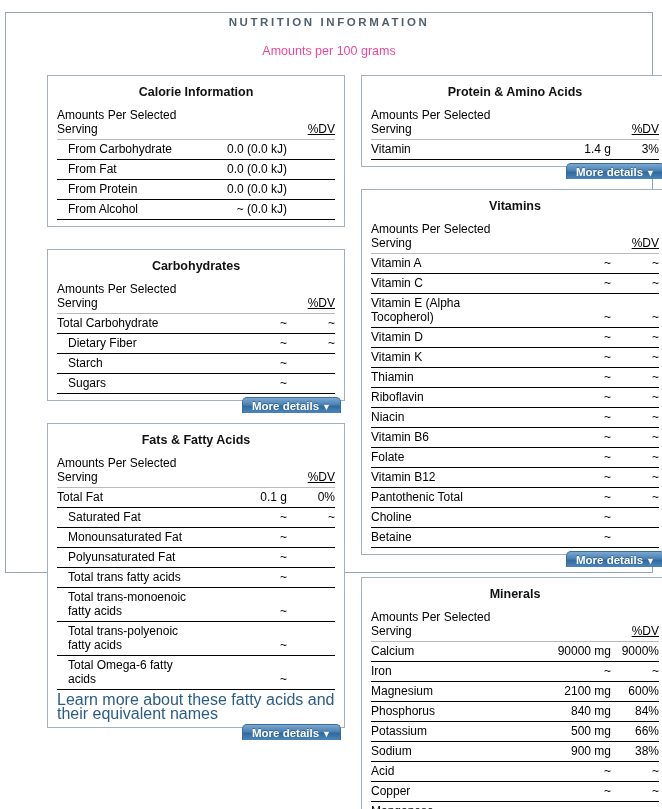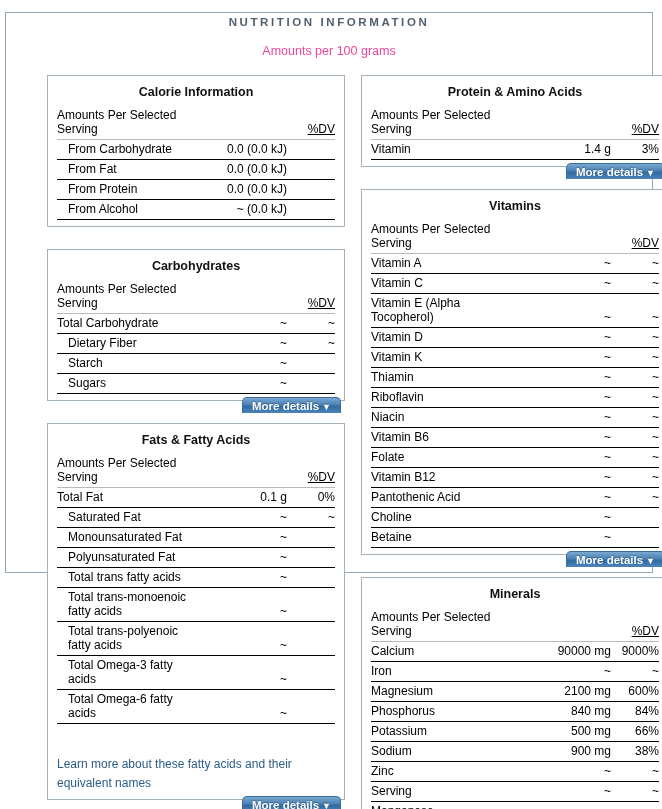--- a/index.html
+++ b/index.html
@@ -134,27 +134,26 @@
     white-space: nowrap;
     text-shadow: 0 -1px 0 rgba(0,0,0,.28);
     cursor: pointer;
     user-select: none;
   }
   .more-btn .caret { font-size: 9px; margin-left: 3px; }
 
   
   .fat-link {
     display: block;
-    font-size: 12px;
-    line-height: 19px;
+    font-size: 16px;
+    line-height: 14px;
     color: #2b5c86;
     text-decoration: none;
     padding-top: 3px;
     cursor: pointer;
-    margin-top: 28px;
   }
   .spacer-sm { height: 16px; }
 </style>
 </head>
 <body>
 
 <div class="outer-frame">
   <div class="outer-legend">NUTRITION INFORMATION</div>
   <div class="subtitle">Amounts per 100 grams</div>
 
@@ -269,25 +268,20 @@
                 <td class="lbl indent">Total trans-monoenoic fatty acids</td>
                 <td class="amt">~</td>
                 <td class="dv"></td>
               </tr>
               <tr class="row wrap">
                 <td class="lbl indent">Total trans-polyenoic fatty acids</td>
                 <td class="amt">~</td>
                 <td class="dv"></td>
               </tr>
               <tr class="row">
-                <td class="lbl indent">Total Omega-3 fatty acids</td>
-                <td class="amt">~</td>
-                <td class="dv"></td>
-              </tr>
-              <tr class="row">
                 <td class="lbl indent">Total Omega-6 fatty acids</td>
                 <td class="amt">~</td>
                 <td class="dv"></td>
               </tr>
             </tbody>
           </table>
           <a class="fat-link" href="#">Learn more about these fatty acids and their equivalent names</a>
         </div>
     <div class="more-btn"><span>More details</span><span class="caret">▼</span></div>
       </div>
@@ -374,21 +368,21 @@
                 <td class="lbl">Folate</td>
                 <td class="amt">~</td>
                 <td class="dv">~</td>
               </tr>
               <tr class="row">
                 <td class="lbl">Vitamin B12</td>
                 <td class="amt">~</td>
                 <td class="dv">~</td>
               </tr>
               <tr class="row">
-                <td class="lbl">Pantothenic Acid</td>
+                <td class="lbl">Pantothenic Total</td>
                 <td class="amt">~</td>
                 <td class="dv">~</td>
               </tr>
               <tr class="row">
                 <td class="lbl">Choline</td>
                 <td class="amt">~</td>
                 <td class="dv"></td>
               </tr>
               <tr class="row">
                 <td class="lbl">Betaine</td>
@@ -435,26 +429,26 @@
                 <td class="lbl">Potassium</td>
                 <td class="amt">500 mg</td>
                 <td class="dv">66%</td>
               </tr>
               <tr class="row">
                 <td class="lbl">Sodium</td>
                 <td class="amt">900 mg</td>
                 <td class="dv">38%</td>
               </tr>
               <tr class="row">
-                <td class="lbl">Zinc</td>
-                <td class="amt">~</td>
-                <td class="dv">~</td>
-              </tr>
-              <tr class="row">
-                <td class="lbl">Serving</td>
+                <td class="lbl">Acid</td>
+                <td class="amt">~</td>
+                <td class="dv">~</td>
+              </tr>
+              <tr class="row">
+                <td class="lbl">Copper</td>
                 <td class="amt">~</td>
                 <td class="dv">~</td>
               </tr>
               <tr class="row">
                 <td class="lbl">Manganese</td>
                 <td class="amt">~</td>
                 <td class="dv">~</td>
               </tr>
             </tbody>
           </table>

